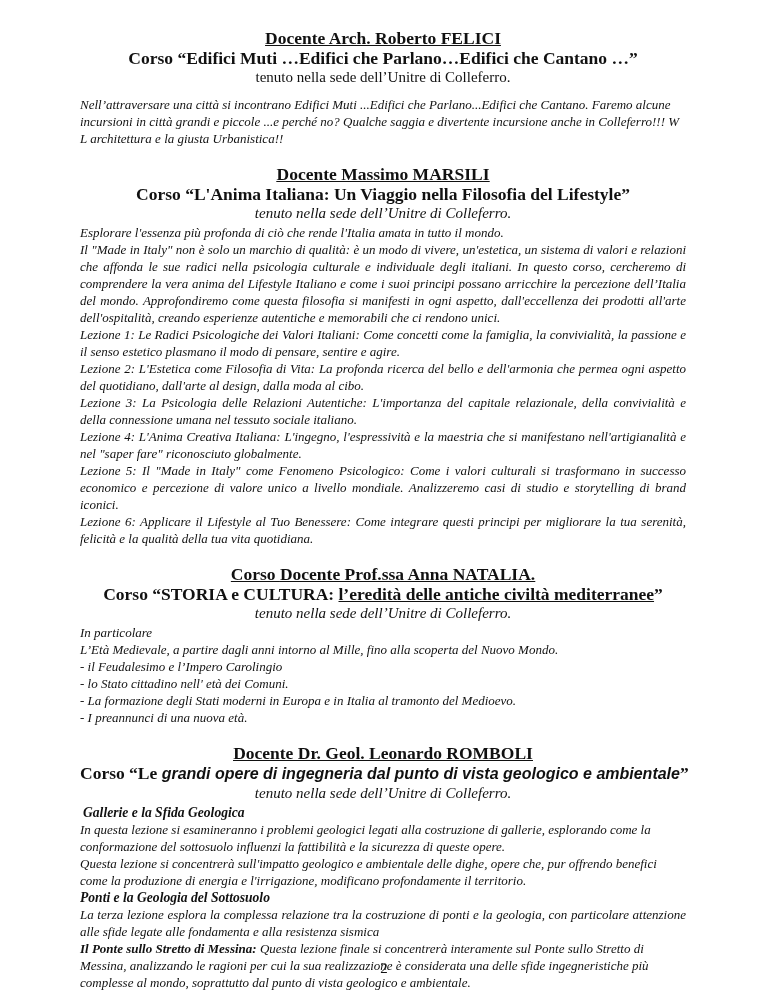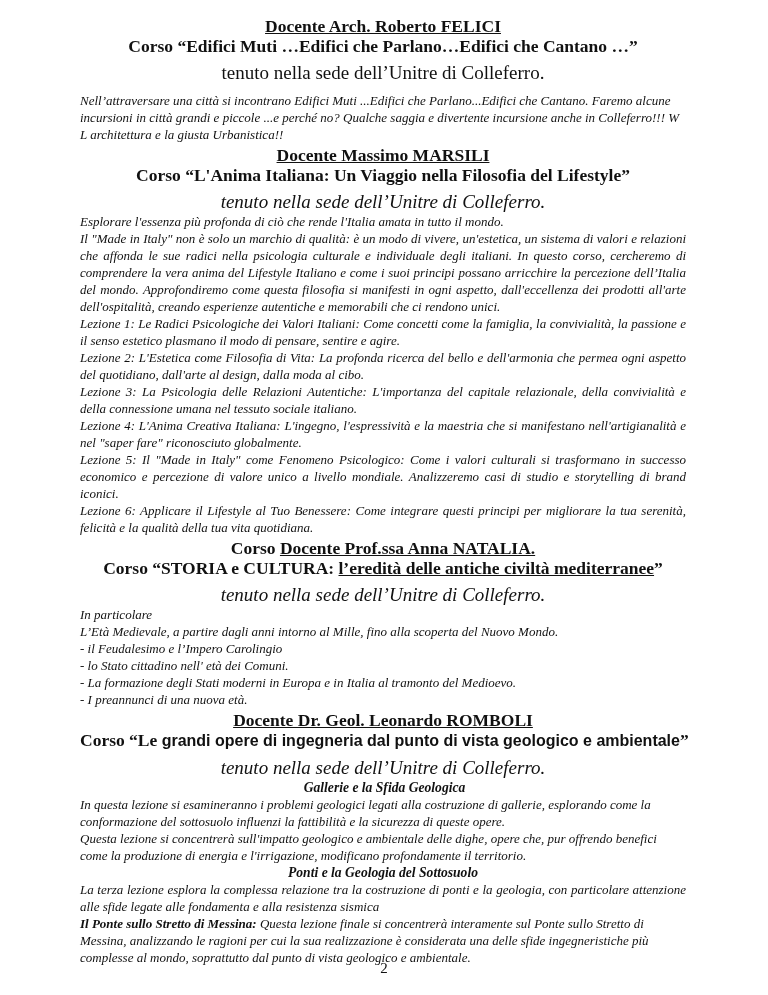--- a/index.html
+++ b/index.html
@@ -11,21 +11,21 @@
       width: 768px;
       height: 995px;
       position: relative;
       overflow: hidden;
       color: #111111;
       font-family: "Liberation Serif", serif;
     }
     .page {
       position: absolute;
       left: 80px;
-      top: 16px;
+      top: 28px;
       width: 606px;
     }
     .docente {
       text-align: center;
       font-weight: bold;
       font-size: 17.5px;
       line-height: 20px;
       margin: 0;
     }
     .docente .ul { text-decoration: underline; }
@@ -34,45 +34,45 @@
       font-weight: bold;
       font-size: 17.5px;
       line-height: 20px;
       margin: 0;
       white-space: nowrap;
     }
     .corso .ul { text-decoration: underline; }
     .corso .sans {
       font-family: "Liberation Sans", sans-serif;
       font-size: 16px;
+      font-style: italic;
     }
     .sede {
       text-align: center;
-      font-size: 19px;
+      font-size: 15px;
       line-height: 18px;
-      margin: 8px 0 2px 0;
+      margin: 0 0 2px 0;
     }
     .sede.italic { font-style: italic; }
-    .gap-top { margin-top: 2px; }
+    .gap-top { margin-top: 17px; text-decoration: underline; }
     .para {
       font-style: italic;
       font-size: 13px;
       line-height: 17px;
       margin: 0;
       text-align: justify;
     }
     .para.left { text-align: left; }
     .para.first-sec { margin-top: 10px; margin-bottom: 0; }
     .lesson-title {
       font-style: italic;
       font-weight: bold;
       font-size: 13.6px;
       line-height: 17px;
       margin: 0;
-      text-align: center;
     }
     .lesson-title.indent { padding-left: 3px; }
     .bold-inline { font-weight: bold; text-align: right; }
     .page-number {
       position: absolute;
       top: 960px;
       left: 0;
       width: 768px;
       text-align: center;
       font-size: 15px;

